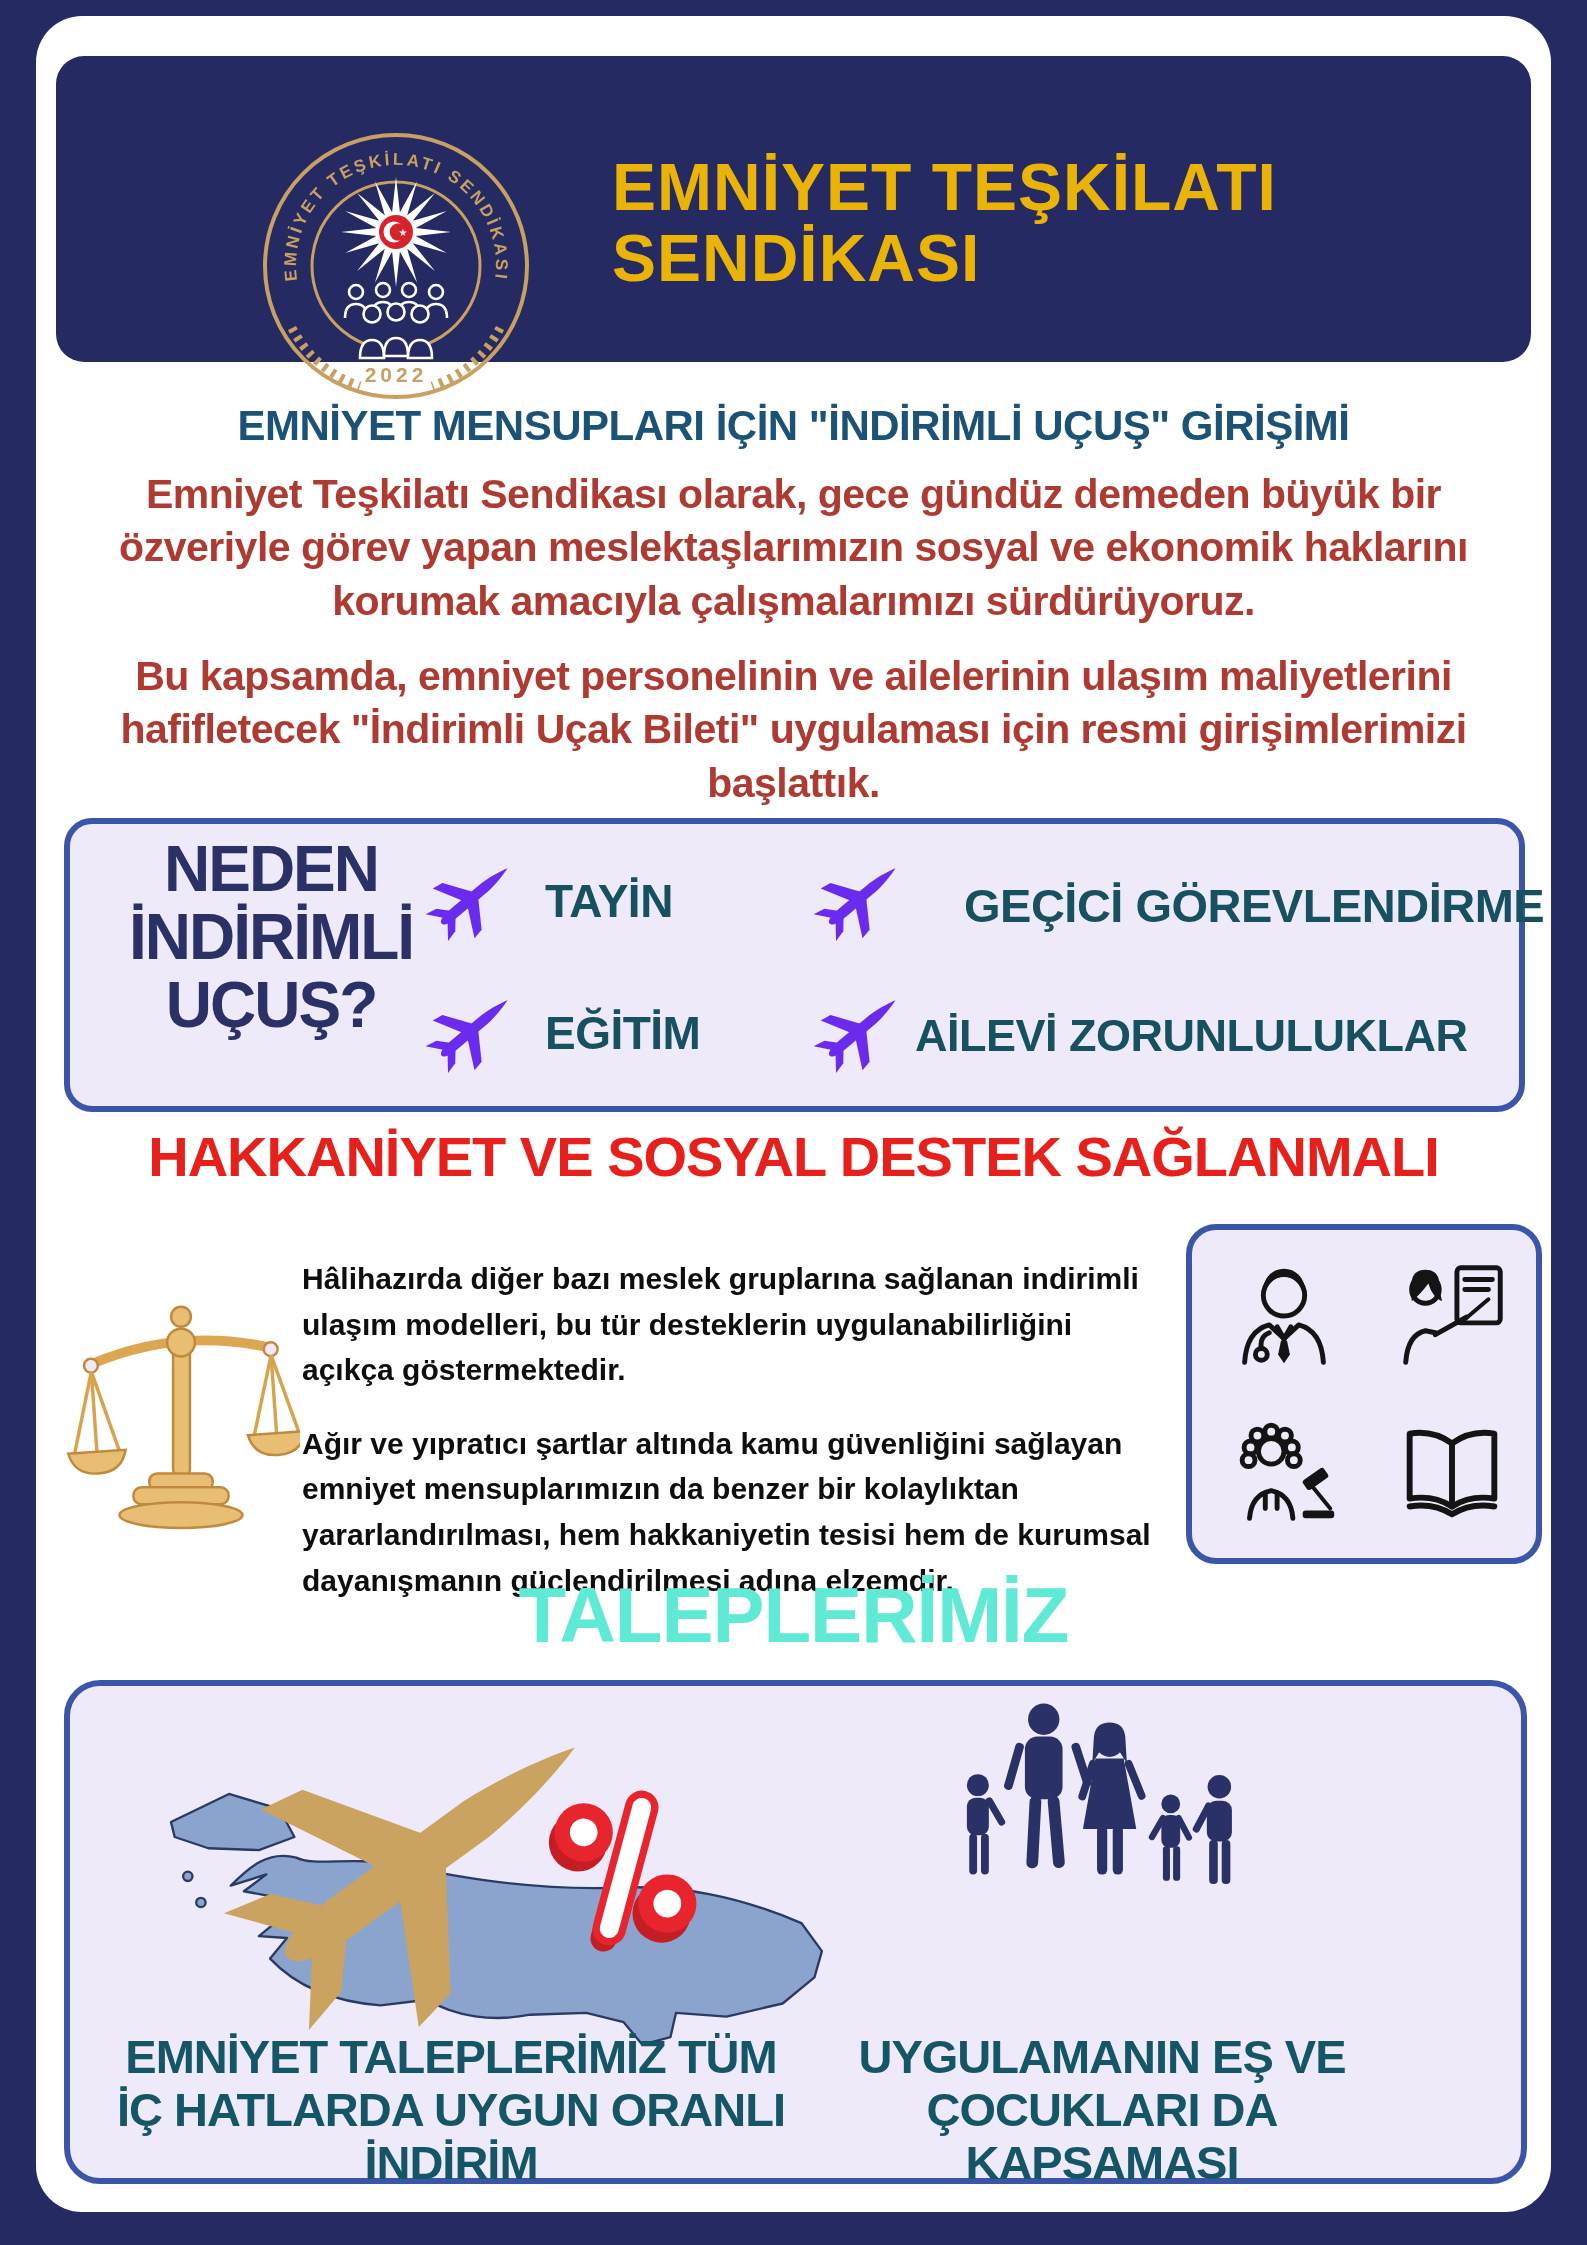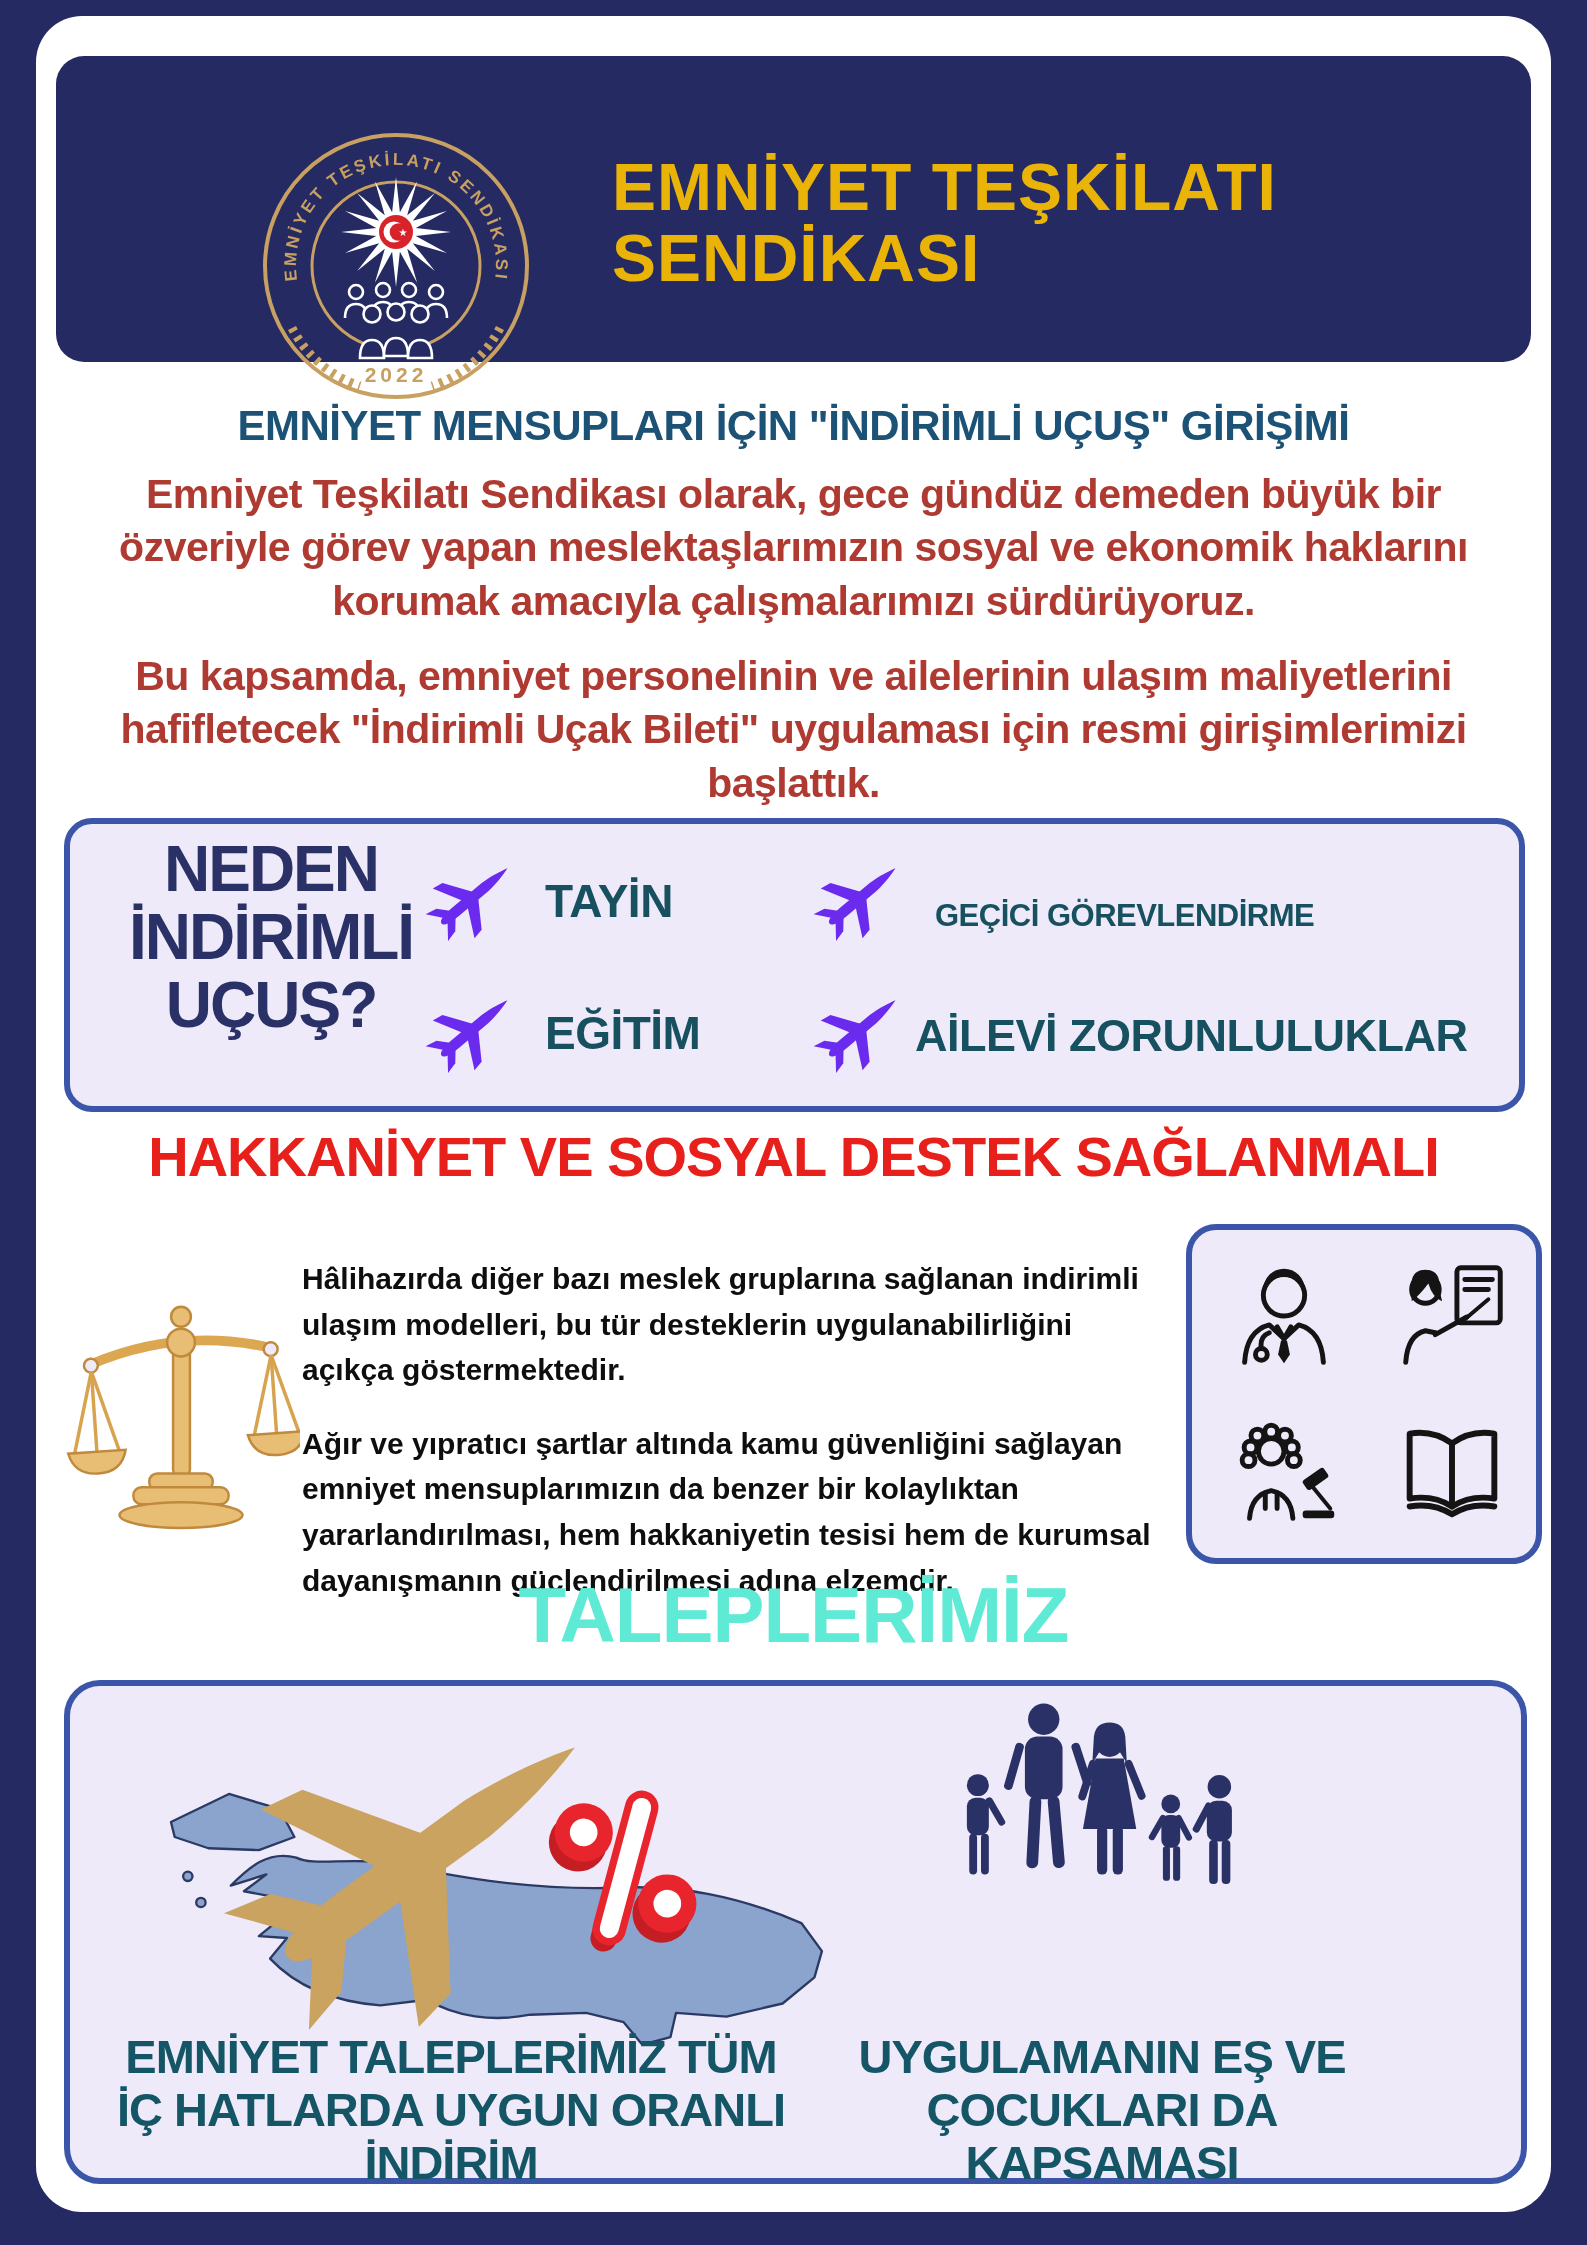--- a/index.html
+++ b/index.html
@@ -18,21 +18,21 @@
          text-align:center;letter-spacing:-0.5px;margin:0;}
   .p1{left:80px;top:468px;width:1427px;}
   .p2{left:112px;top:650px;width:1363px;}
   
   .panel{background:#EFEAF9;border:6px solid #3B55A8;box-sizing:border-box;}
   .reasons{position:absolute;left:64px;top:818px;width:1461px;height:294px;border-radius:28px;}
   .reasons-title{position:absolute;left:86px;top:836px;width:370px;color:#2A3166;font-weight:700;
                  font-size:64px;line-height:1.06;letter-spacing:-2px;text-align:center;}
   .item-label{position:absolute;color:#17505F;font-weight:700;letter-spacing:-0.5px;}
   .lab-a{left:545px;top:874px;font-size:46px;}
-  .lab-b{left:935px;top:878px;font-size:31px;margin-top:20px;}
+  .lab-b{left:964px;top:878px;font-size:47px;}
   .lab-c{left:545px;top:1006px;font-size:46px;}
   .lab-d{left:915px;top:1010px;font-size:45px;}
   .plane-s{position:absolute;width:104px;height:104px;color:#6B2BEF;}
   .pl-a{left:420px;top:846px;transform:rotate(-40deg);}
   .pl-b{left:808px;top:846px;transform:rotate(-40deg);}
   .pl-c{left:420px;top:978px;transform:rotate(-40deg);}
   .pl-d{left:808px;top:978px;transform:rotate(-40deg);}
   
   .h-red{position:absolute;left:80px;top:1124px;width:1427px;text-align:center;color:#E8201B;
          font-size:56px;font-weight:700;letter-spacing:-1px;}

